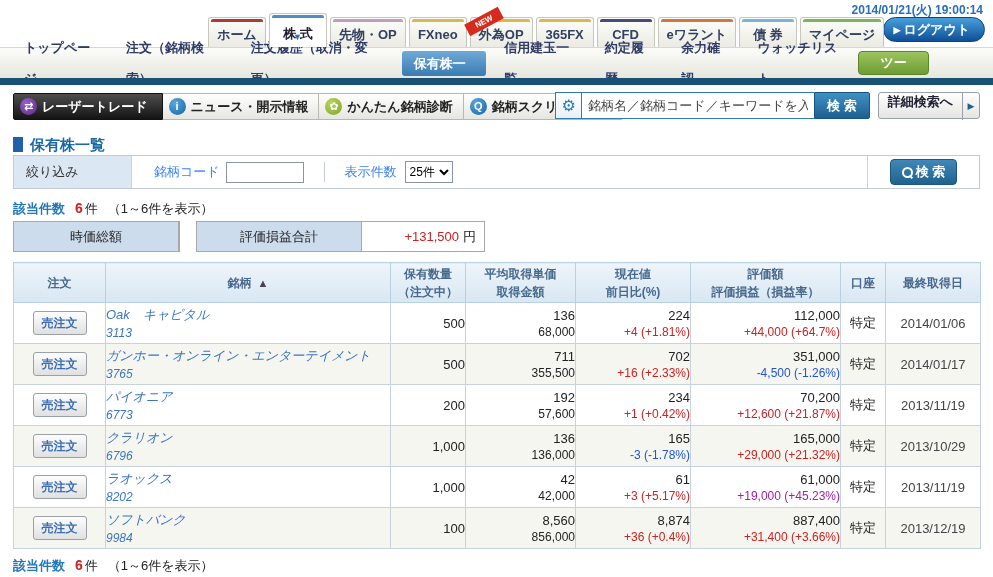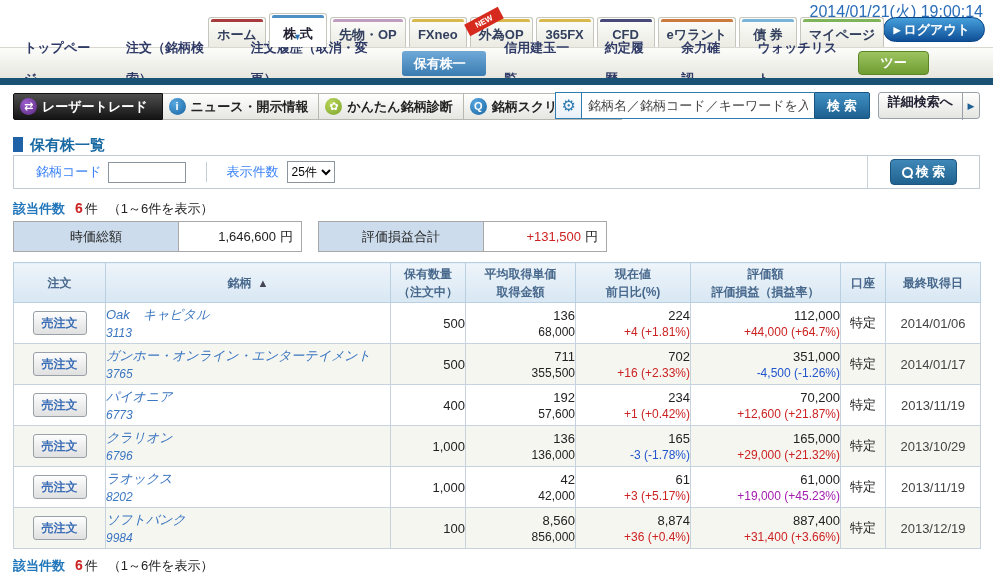--- a/index.html
+++ b/index.html
@@ -5,21 +5,21 @@
   * { margin:0; padding:0; box-sizing:border-box; }
   html,body { width:993px; }
   body {
     font-family:"Liberation Sans","DejaVu Sans",sans-serif;
     background:#fff; color:#222; position:relative; height:577px; overflow:hidden;
   }
   
   #hdr { position:absolute; top:0; left:0; width:993px; height:47px; background:#fff; }
   #logo { position:absolute; left:8px; top:10px; font-size:23px; font-weight:bold; letter-spacing:-1px; cursor:pointer; }
   #logo .g { color:#1b62b5; } #logo .r { color:#1c1c1c; }
-  #datetime { position:absolute; right:10px; top:2px; font-size:16px; font-weight:normal; color:#2a6db8;margin-left:40px; }
+  #datetime { position:absolute; right:10px; top:2px; font-size:12px; font-weight:bold; color:#2a6db8;margin-left:40px; }
   #logout { position:absolute; right:8px; top:17px; height:25px; padding:0 14px 0 10px;
     border-radius:13px; background:linear-gradient(#47a0dc,#0e4f97); border:1px solid #0b4585;
     color:#fff; font-size:13px; font-weight:bold; line-height:23px; cursor:pointer; }
   #logout .arr { font-size:9px; margin-right:3px; vertical-align:1px; }
   #tabs { position:absolute; left:208px; bottom:0; display:flex; align-items:flex-end; gap:3px; }
   .tab { position:relative; min-width:58px; padding:0 8px; height:30px;
     background:linear-gradient(#fdfdfb,#ebebe3); border:1px solid #c6c6bc; border-bottom:none;
     border-radius:3px 3px 0 0; text-align:center; font-size:13px; font-weight:bold; color:#33405e;
     line-height:34px; cursor:pointer; }
   .tab .accent { position:absolute; top:1px; left:2px; right:2px; height:3px; border-radius:2px 2px 0 0; }
@@ -168,20 +168,21 @@
       <span class="seg">▶</span>
     </div>
   </div>
 </div>
 
 <div id="page-title">
   <span class="sq"></span><span>保有株一覧</span>
 </div>
 
 <div id="filterbar">
+  <div id="filter-label">絞り込み</div>
   <div id="filter-mid">
     <span class="flbl">銘柄コード</span>
     <input id="code-input" type="text" value="" style="">
     <span class="vdiv"></span>
     <span class="flbl">表示件数</span>
     <select id="count-select">
       <option>25件</option>
     </select>
   </div>
   <div id="filter-right">
@@ -192,21 +193,20 @@
   </div>
 </div>
 
 <div class="result-line" id="result-top">
   <span class="rl-label">該当件数</span><span class="rl-count">6</span><span class="rl-unit">件</span><span class="rl-range">（1～6件を表示）</span>
 </div>
 
 <div id="summary">
   <div class="sum-box">
     <div class="sum-label">時価総額</div>
-    <div class="sum-value"><span style="color: rgb(34, 34, 34);">1,646,600</span><span class="unit">円</span></div>
   </div>
   <div class="sum-box">
     <div class="sum-label">評価損益合計</div>
     <div class="sum-value"><span style="color: rgb(204, 34, 34);">+131,500</span><span class="unit">円</span></div>
   </div>
 </div>
 
 <table id="holdings">
   <colgroup>
     <col style="width:92px">
@@ -286,21 +286,21 @@
         </td>
       <td class="c-acct">特定</td>
       <td class="c-date">2014/01/17</td>
     </tr>
     <tr class="odd">
       <td class="c-order"><button class="sell-btn">売注文</button></td>
       <td class="c-name">
           <div class="nm">パイオニア</div>
           <div class="cd">6773</div>
         </td>
-      <td class="c-qty">400</td>
+      <td class="c-qty">200</td>
       <td class="num">
           <div class="l1">192</div>
           <div class="l2">57,600</div>
         </td>
       <td class="num">
           <div class="l1">234</div>
           <div class="l2" style="color: rgb(204, 34, 34);">+1 (+0.42%)</div>
         </td>
       <td class="num">
           <div class="l1">70,200</div>

